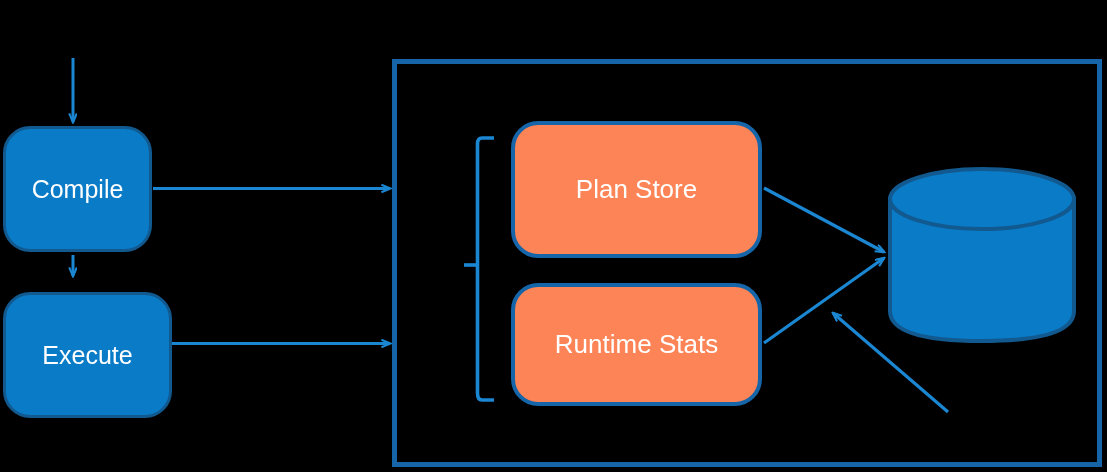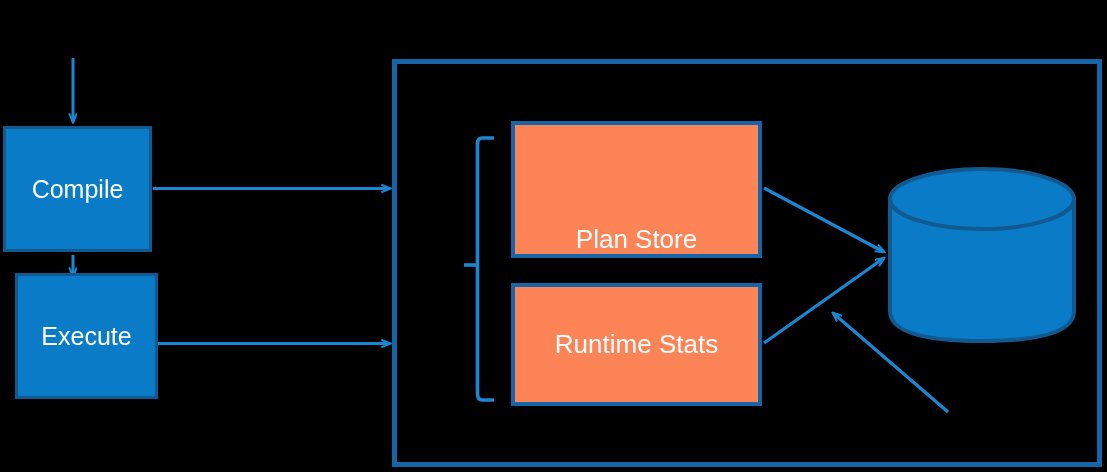--- a/index.html
+++ b/index.html
@@ -26,20 +26,21 @@
     position: absolute;
     box-sizing: border-box;
     display: flex;
     align-items: center;
     justify-content: center;
     text-align: center;
     color: #ffffff;
     line-height: 1.16;
     white-space: pre-line;
     z-index: 4;
+    border-radius: 27px;
   }
   .proc-node {
     background: #0A7BC7;
     border: 3px solid #11598F;
     font-size: 25px;
   }
   .store-node {
     background: #FC8456;
     border: 4px solid #1565A8;
     font-size: 26px;
@@ -91,25 +92,25 @@
     <g>
       <path d="M 890,199 L 890,311 Q 890,341 982,341 Q 1074,341 1074,311 L 1074,199 Z" fill="#0A7BC7" stroke="#11598F" stroke-width="4"></path>
       <ellipse cx="982" cy="199" rx="92" ry="30" fill="#0A7BC7" stroke="#11598F" stroke-width="4"></ellipse>
     </g>
   </svg>
 
   <div class="node proc-node" style="left:3px; top:126px; width:149px; height:126px;">
     <span>Compile</span>
   </div>
 
-  <div class="node proc-node" style="left:3px; top:273px; width:143px; height:126px;margin-left:12px;">
+  <div class="node proc-node" style="left:3px; top:292px; width:169px; height:126px;">
     <span>Execute</span>
   </div>
 
-  <div class="node store-node" style="left:511px; top:121px; width:251px; height:137px;align-items:flex-end;">
+  <div class="node store-node" style="left:511px; top:121px; width:251px; height:137px;">
     <span>Plan Store</span>
   </div>
 
   <div class="node store-node" style="left:511px; top:283px; width:251px; height:123px;">
     <span>Runtime Stats</span>
   </div>
 
 
 </div>
 

